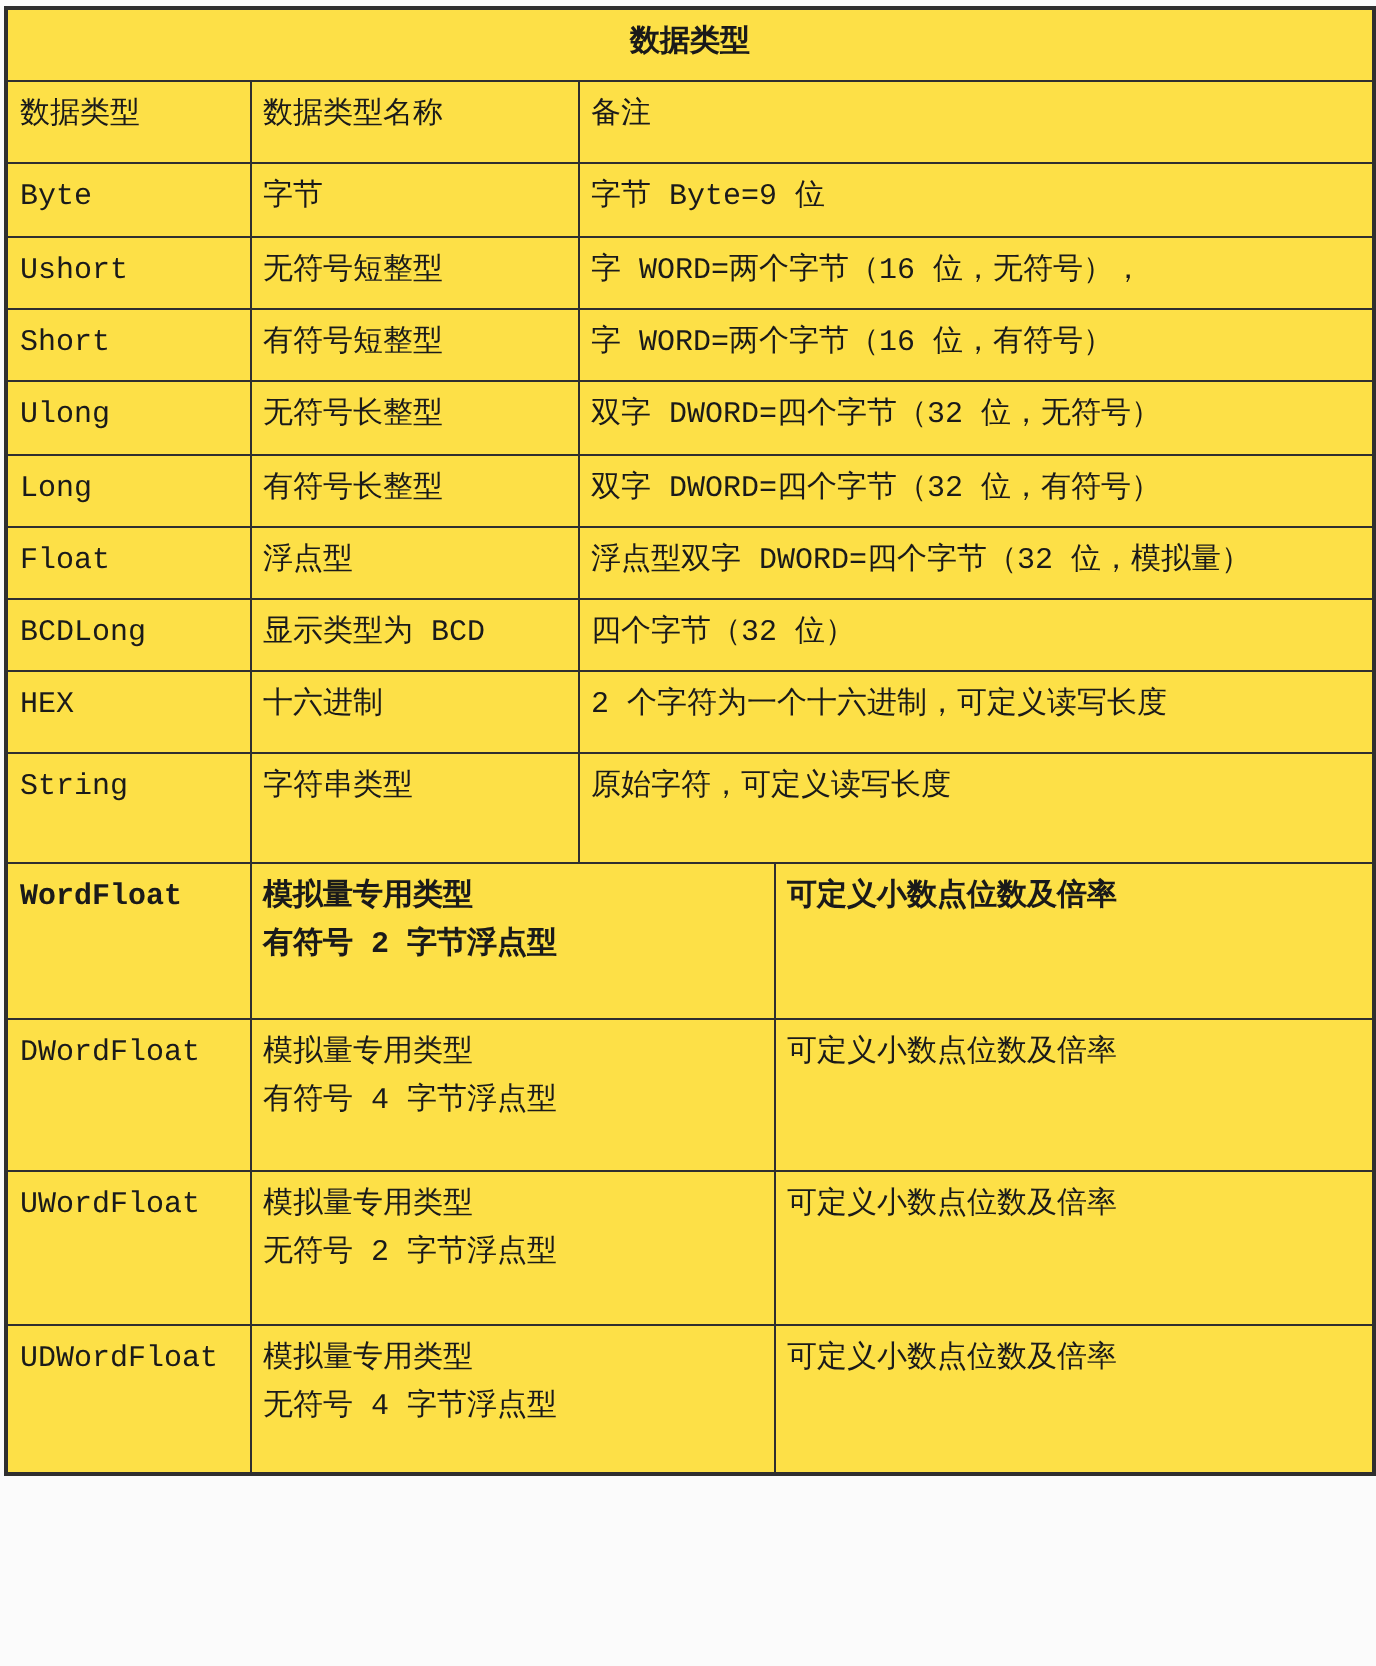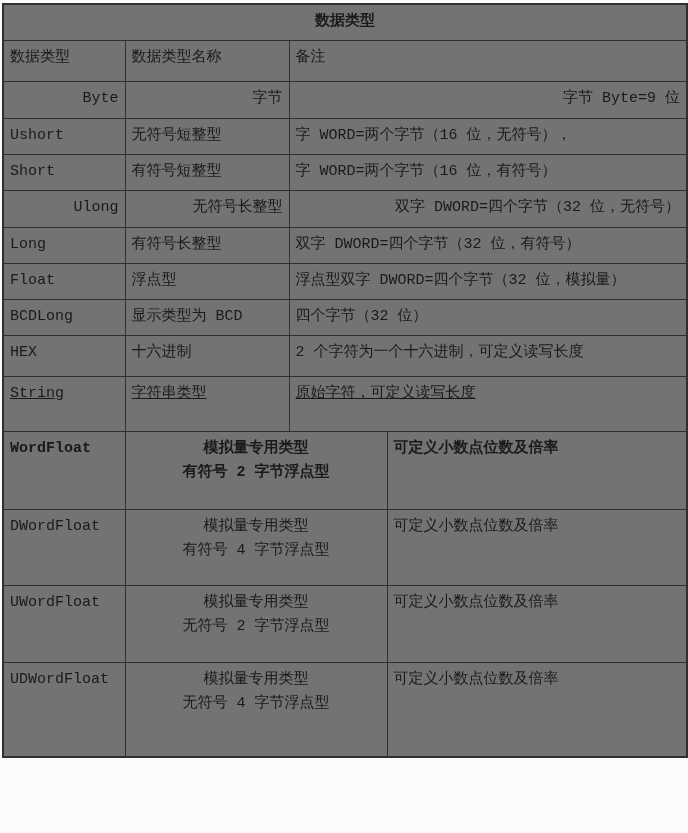--- a/index.html
+++ b/index.html
@@ -8,48 +8,48 @@
     background: #fbfbfb;
     font-family: "Liberation Mono", "DejaVu Sans Mono", monospace;
     color: #1a1a1a;
     position: relative;
   }
   table.doc-table {
     position: absolute; left: 2px; top: 3px;
     width: 684px;
     border-collapse: collapse;
     table-layout: fixed;
-    background: #737373;
+    background: #fde047;
     border: 2px solid #2f2f2f;
   }
   table.doc-table td {
     border: 1px solid #2f2f2f;
     padding: 5px 6px;
     vertical-align: top;
     font-size: 15px;
     line-height: 24px;
     white-space: nowrap;
     overflow: hidden;
   }
   td.title-cell {
     text-align: center;
     vertical-align: middle;
     font-weight: bold;
     font-size: 17px;
     padding: 2px;
   }
-  .nl { display: block; text-align: center; }
+  .nl { display: block; }
   tr.h36 { height: 36px; }
-  tr.h37 { height: 37px; text-align: right; }
+  tr.h37 { height: 37px; }
   tr.h41 { height: 41px; }
-  tr.h55 { height: 55px; text-decoration: underline; }
+  tr.h55 { height: 55px; }
   tr.h78 { height: 78px; font-weight: bold; }
   tr.h76 { height: 76px; padding-left: 40px; }
   tr.h77 { height: 77px; margin-left: 20px; }
-  tr.h95 { height: 95px; }
+  tr.h95 { height: 75px; }
 </style>
 </head>
 <body>
 
 <table class="doc-table">
   <colgroup>
     <col style="width:122px">
       <col style="width:164px">
       <col style="width:98px">
       <col style="width:300px">

